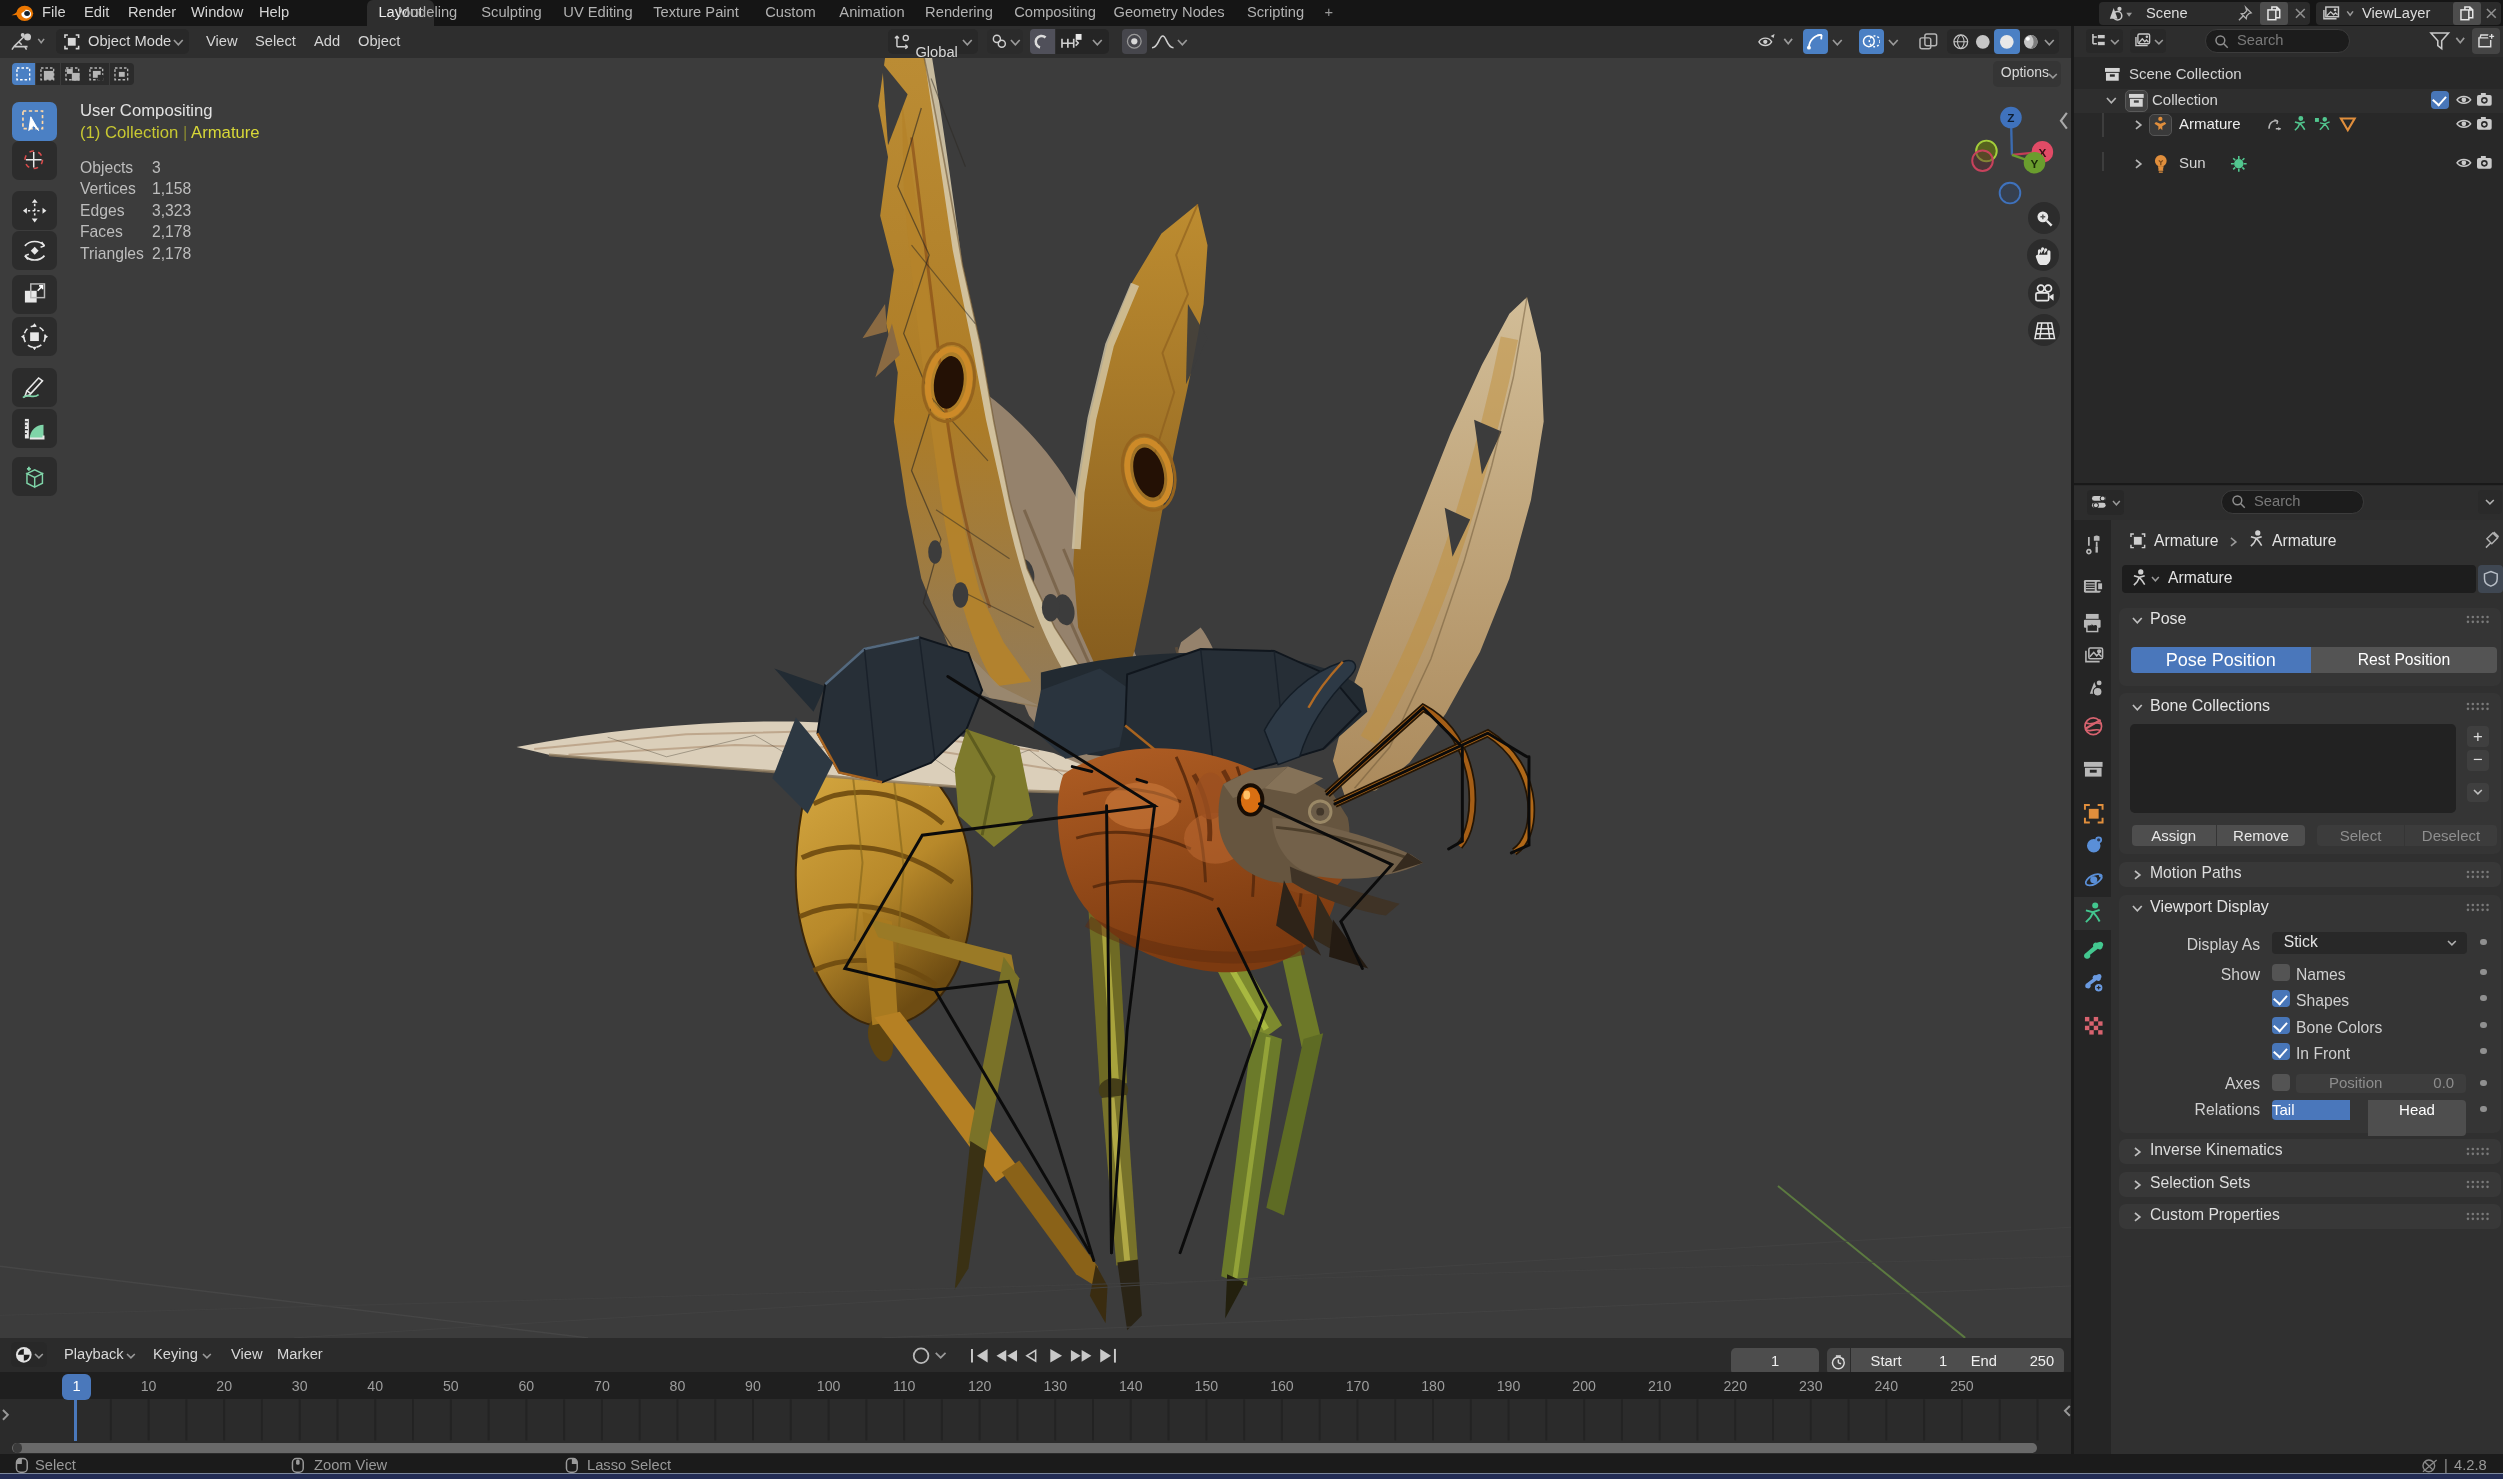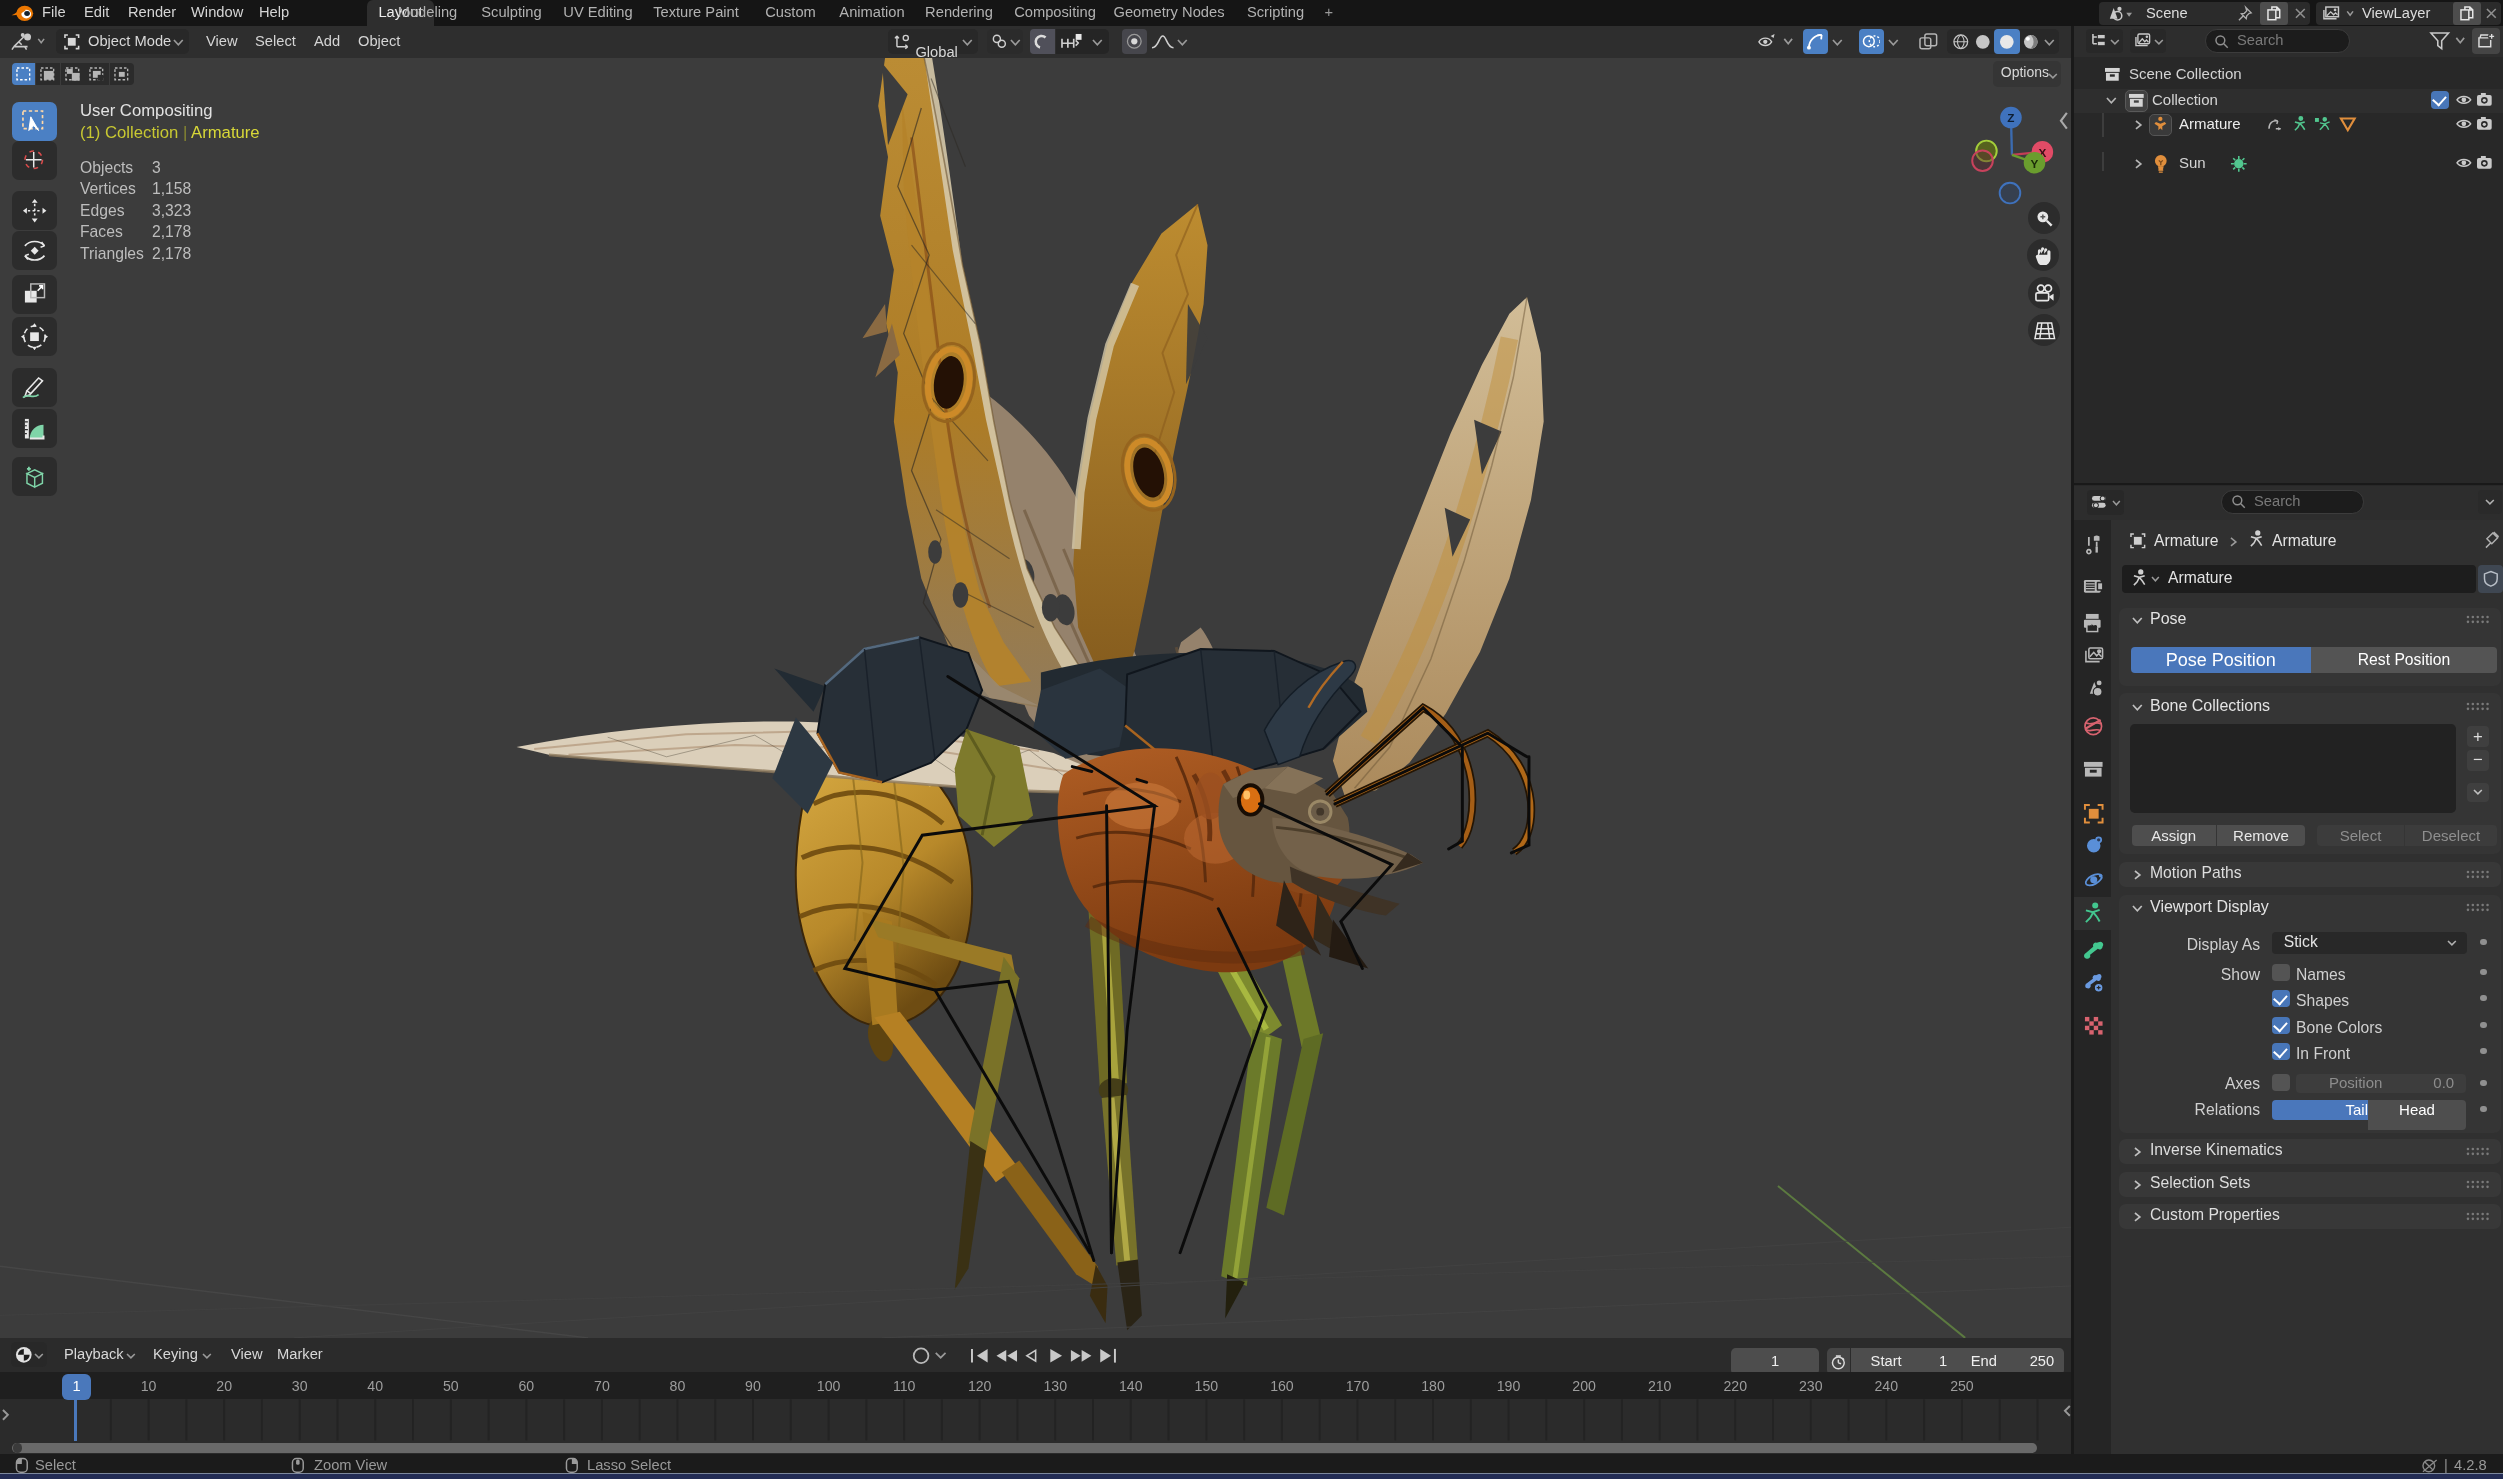--- a/index.html
+++ b/index.html
@@ -1136,22 +1136,22 @@
 <span class="lab" style="left:222px;top:993px;width:108px;text-align:left">Bone Colors</span>
 <div class="chk on" style="left:198px;top:1017px"></div>
 <span class="lab" style="left:222px;top:1019px;width:78px;text-align:left">In Front</span>
 <span class="lab" style="left:59px;top:1049px;width:127px">Axes</span>
 <div class="chk" style="left:198px;top:1048px"></div>
 <div class="abs" style="left:222px;top:1048px;width:170px;height:19.6px;background:#3d3d3d;border-radius:3.9px;color:#8d8d8d;font-size:15px">
   <span class="abs" style="left:33px;top:0">Position</span>
   <span class="abs" style="right:11.8px;top:0">0.0</span>
 </div>
 <span class="lab" style="left:59px;top:1075px;width:127px">Relations</span>
-<div class="abs" style="left:198px;top:1074px;width:96px;height:20.6px;background:#4a77bb;border-radius:3.9px 0 0 3.9px;text-align:right;line-height:20.6px;color:#fff;font-size:15px">Tail</div>
-<div class="abs" style="left:294px;top:1074px;width:98px;height:30px;background:#4e4e4e;border-radius:0 3.9px 3.9px 0;text-align:center;line-height:20.6px;color:#fff;font-size:15px">Head</div>
+<div class="abs" style="left:198px;top:1074px;width:78px;height:20.6px;background:#4a77bb;border-radius:3.9px 0 0 3.9px;text-align:left;line-height:20.6px;color:#fff;font-size:15px">Tail</div>
+<div class="abs" style="left:294px;top:1074px;width:98px;height:36px;background:#4e4e4e;border-radius:0 3.9px 3.9px 0;text-align:center;line-height:20.6px;color:#fff;font-size:15px">Head</div>
 <div class="dot" style="left:406px;top:913px"></div>
 <div class="dot" style="left:406px;top:943px"></div>
 <div class="dot" style="left:406px;top:969px"></div>
 <div class="dot" style="left:406px;top:996px"></div>
 <div class="dot" style="left:406px;top:1022px"></div>
 <div class="dot" style="left:406px;top:1054px"></div>
 <div class="dot" style="left:406px;top:1080px"></div>
 
 <div class="collapsed" style="top:1113px">
   <svg class="abs" style="left:13.7px;top:7.8px" width="9.8" height="11.8" viewBox="0 0 10 12">

